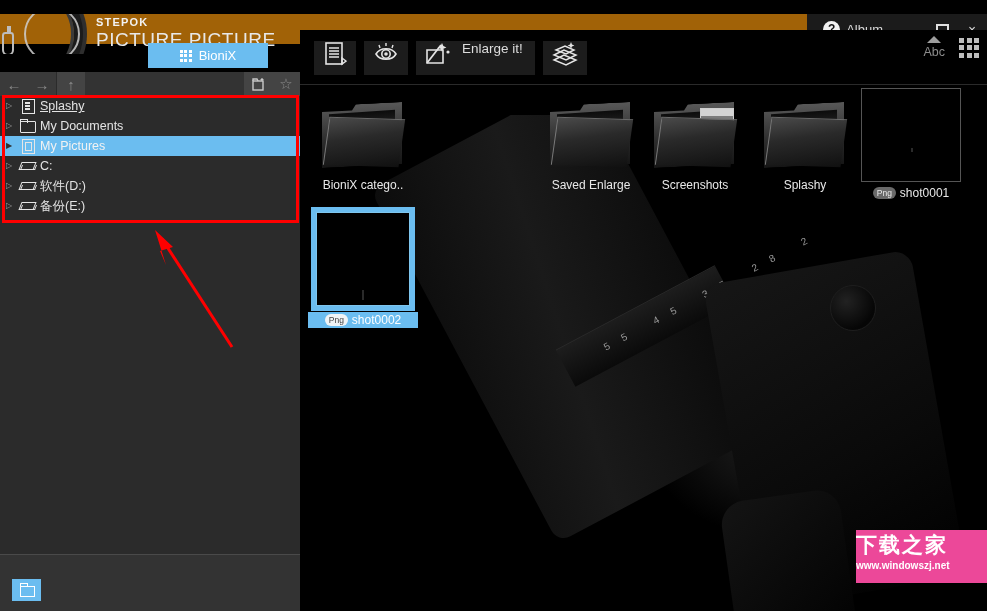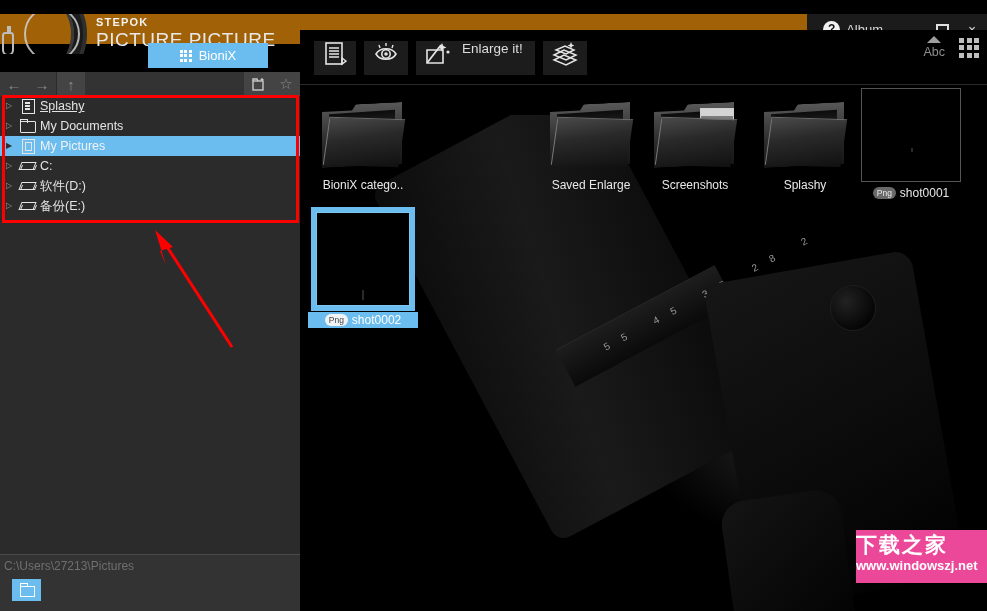--- a/index.html
+++ b/index.html
@@ -375,21 +375,21 @@
 
   
   .watermark {
     position: absolute; left: 856px; top: 530px; width: 131px; height: 53px;
     background: #ec4899; text-align: left; padding-top: 2px;
   }
   .wm-cn {
     color: #fff; font-size: 21px; font-weight: bold; letter-spacing: 2px;
     line-height: 26px; font-family: "DejaVu Sans", sans-serif;
   }
-  .wm-url { color: #fff; font-size: 13px; font-weight: bold; line-height: 16px; }
+  .wm-url { color: #fff; font-size: 10px; font-weight: bold; line-height: 16px; }
 </style>
 </head>
 <body>
 
 <div id="app">
 
   <div class="titlebar">
     <div class="logo-wrap">
       <div class="logo-ring"></div>
       <div class="logo-ring2"></div>
@@ -487,21 +487,20 @@
           <span class="tree-label">软件(D:)</span>
         </div>
         <div class="tree-row">
           <span class="tree-arrow">▷</span>
           <span class="ico ico-disk"></span>
           <span class="tree-label">备份(E:)</span>
         </div>
       </div>
 
     <div class="statusbar">
-      <div class="status-path">C:\Users\27213\Pictures</div>
       <div class="open-folder-btn">
         <span class="of-glyph"></span>
       </div>
     </div>
   </div>
 
   <div class="red-box"></div>
   <svg class="red-arrow" width="110" height="130">
     <line x1="92" y1="122" x2="22" y2="14" stroke="#ff0000" stroke-width="3"></line>
     <polygon points="15,5 33,22 20,26 26,40" fill="#ff0000"></polygon>

